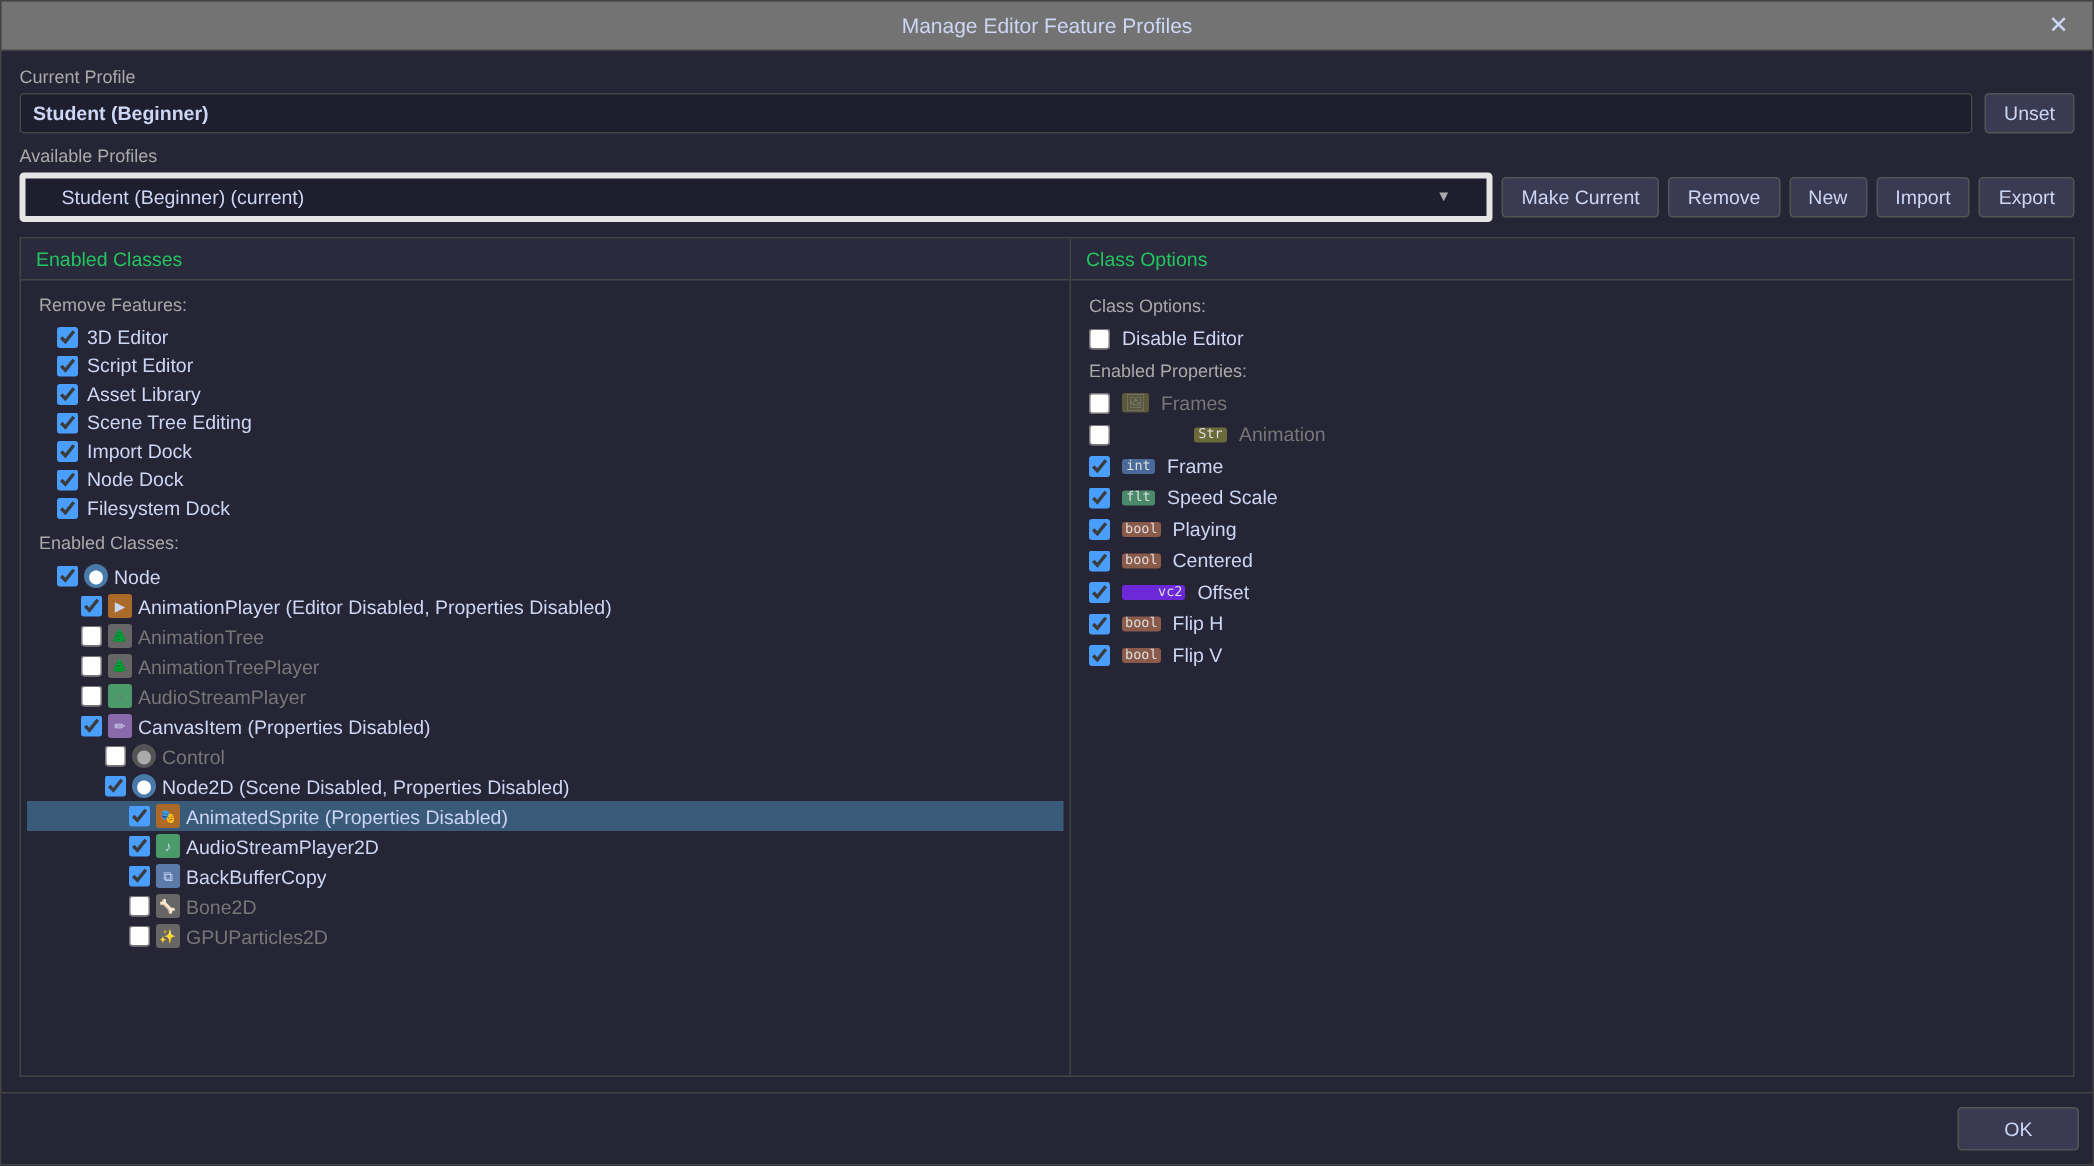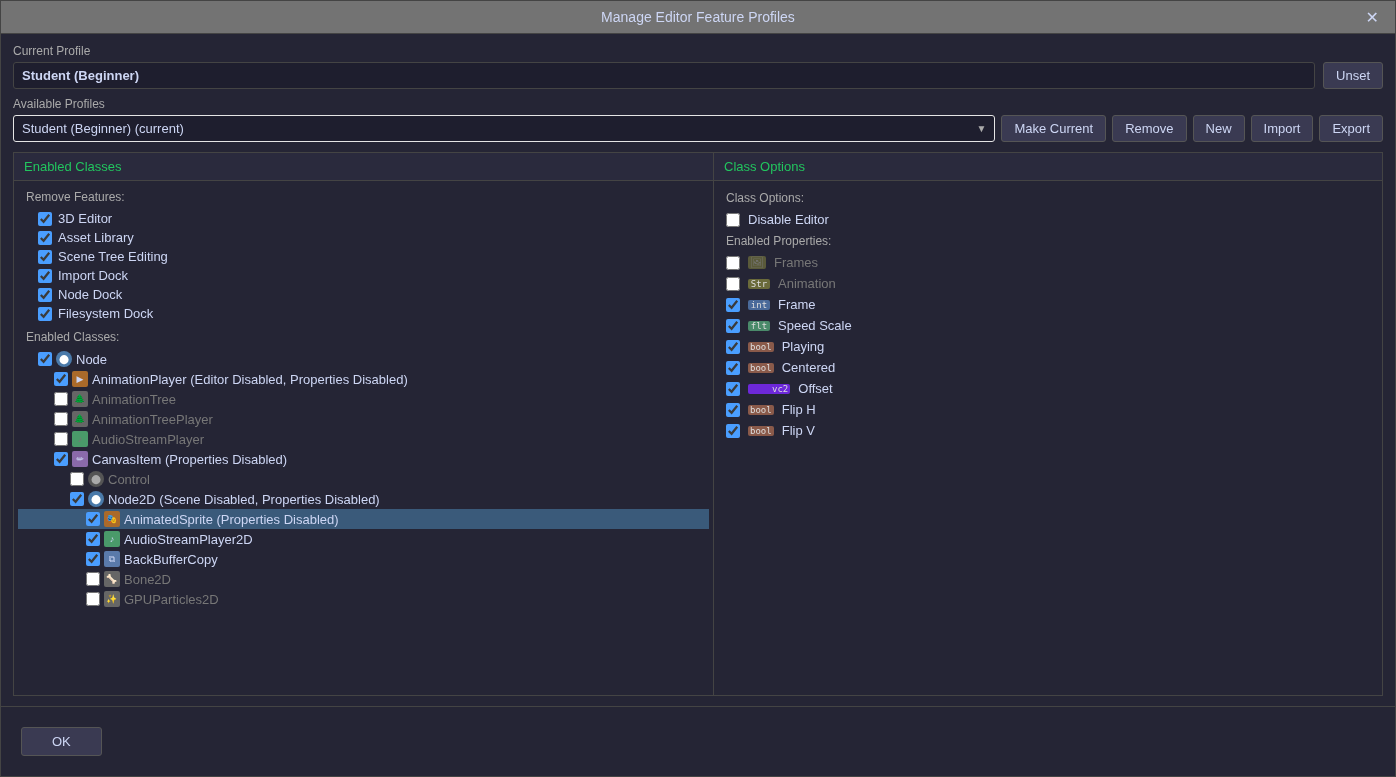--- a/index.html
+++ b/index.html
@@ -87,23 +87,23 @@
     }
     .available-profiles-row {
       display: flex;
       align-items: center;
       margin-bottom: 10px;
       gap: 6px;
     }
     .profile-select {
       flex: 1;
       background: #1e1e2e;
-      border: 1px solid #e5e5e5;
+      border: 4px solid #e5e5e5;
       border-radius: 3px;
-      padding: 5px 8px;
+      padding: 5px 24px;
       color: #cdd6f4;
       font-size: 13px;
       display: flex;
       align-items: center;
       justify-content: space-between;
     }
     .select-arrow { color: #aaa; font-size: 10px; }
     .panels {
       flex: 1;
       display: flex;
@@ -196,21 +196,21 @@
       padding: 0 2px;
       border-radius: 2px;
       font-family: monospace;
       min-width: 22px;
       text-align: center;
     }
     .icon-badge.int { background: #4a6a9a; }
     .icon-badge.flt { background: #4a8a6a; }
     .icon-badge.bool { background: #8a5a4a; }
     .icon-badge.vec2 { background: #6d28d9; padding-left: 24px; }
-    .icon-badge.str { background: #6a6a3a; }
+    .icon-badge.str { background: #6a6a3a; margin-left: 48px; }
     .prop-item {
       display: flex;
       align-items: center;
       padding: 3px 8px;
       gap: 8px;
       font-size: 13px;
       color: #cdd6f4;
     }
     .prop-item input[type="checkbox"] {
       width: 14px;
@@ -219,22 +219,22 @@
       accent-color: #4a9eff;
     }
     .prop-item.disabled-prop { color: #777; }
     .prop-label-section {
       padding: 4px 8px;
       font-size: 12px;
       color: #aaa;
     }
     .footer {
       display: flex;
-      justify-content: flex-start;
-      padding: 20px;
+      justify-content: flex-end;
+      padding: 9px;
       border-top: 1px solid #444;
       background: #252535;
     }
     .ok-btn {
       background: #3a3a52;
       border: 1px solid #555;
       border-radius: 3px;
       color: #cdd6f4;
       padding: 6px 30px;
       cursor: pointer;
@@ -279,20 +279,24 @@
         <div class="panel-header">Enabled Classes</div>
         <div class="panel-body">
           <div class="features-label">Remove Features:</div>
 
           <div class="feature-item">
             <input type="checkbox" checked="" style="">
             <span>3D Editor</span>
           </div>
           <div class="feature-item">
             <input type="checkbox" checked="" style="">
+            <span>Script Editor</span>
+          </div>
+          <div class="feature-item">
+            <input type="checkbox" checked="" style="">
             <span>Asset Library</span>
           </div>
           <div class="feature-item">
             <input type="checkbox" checked="" style="">
             <span>Scene Tree Editing</span>
           </div>
           <div class="feature-item">
             <input type="checkbox" checked="" style="">
             <span>Import Dock</span>
           </div>

